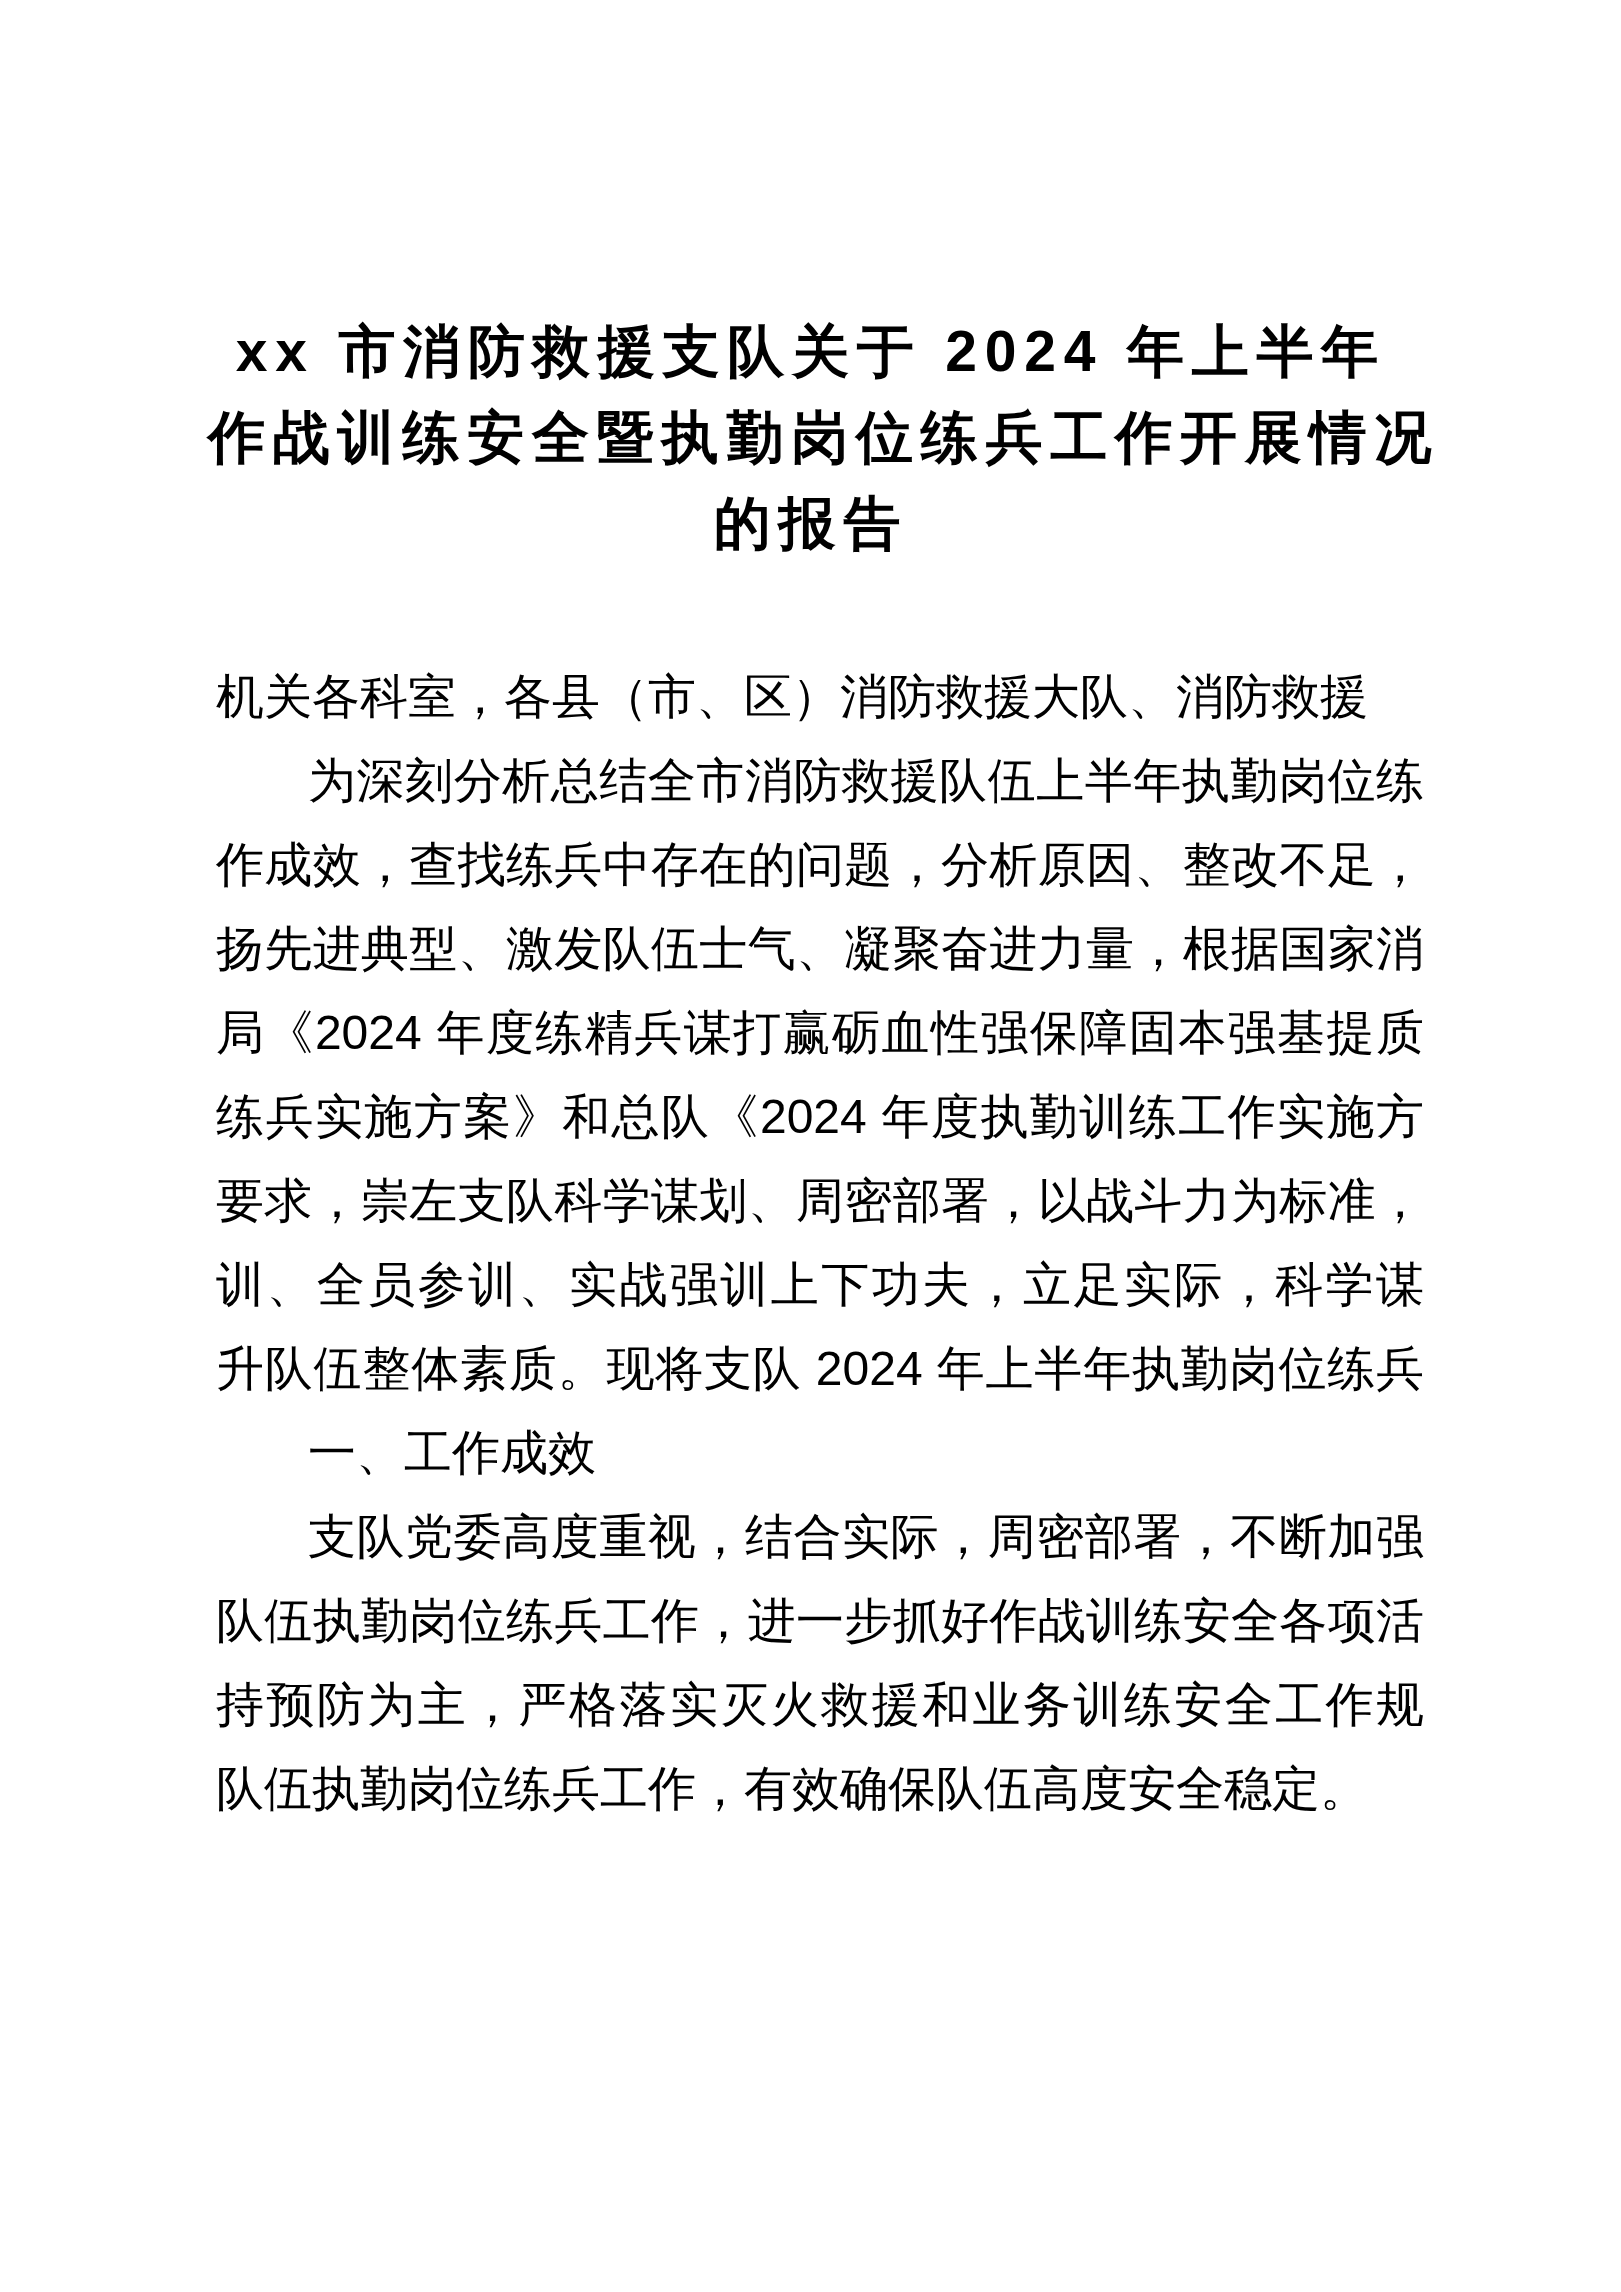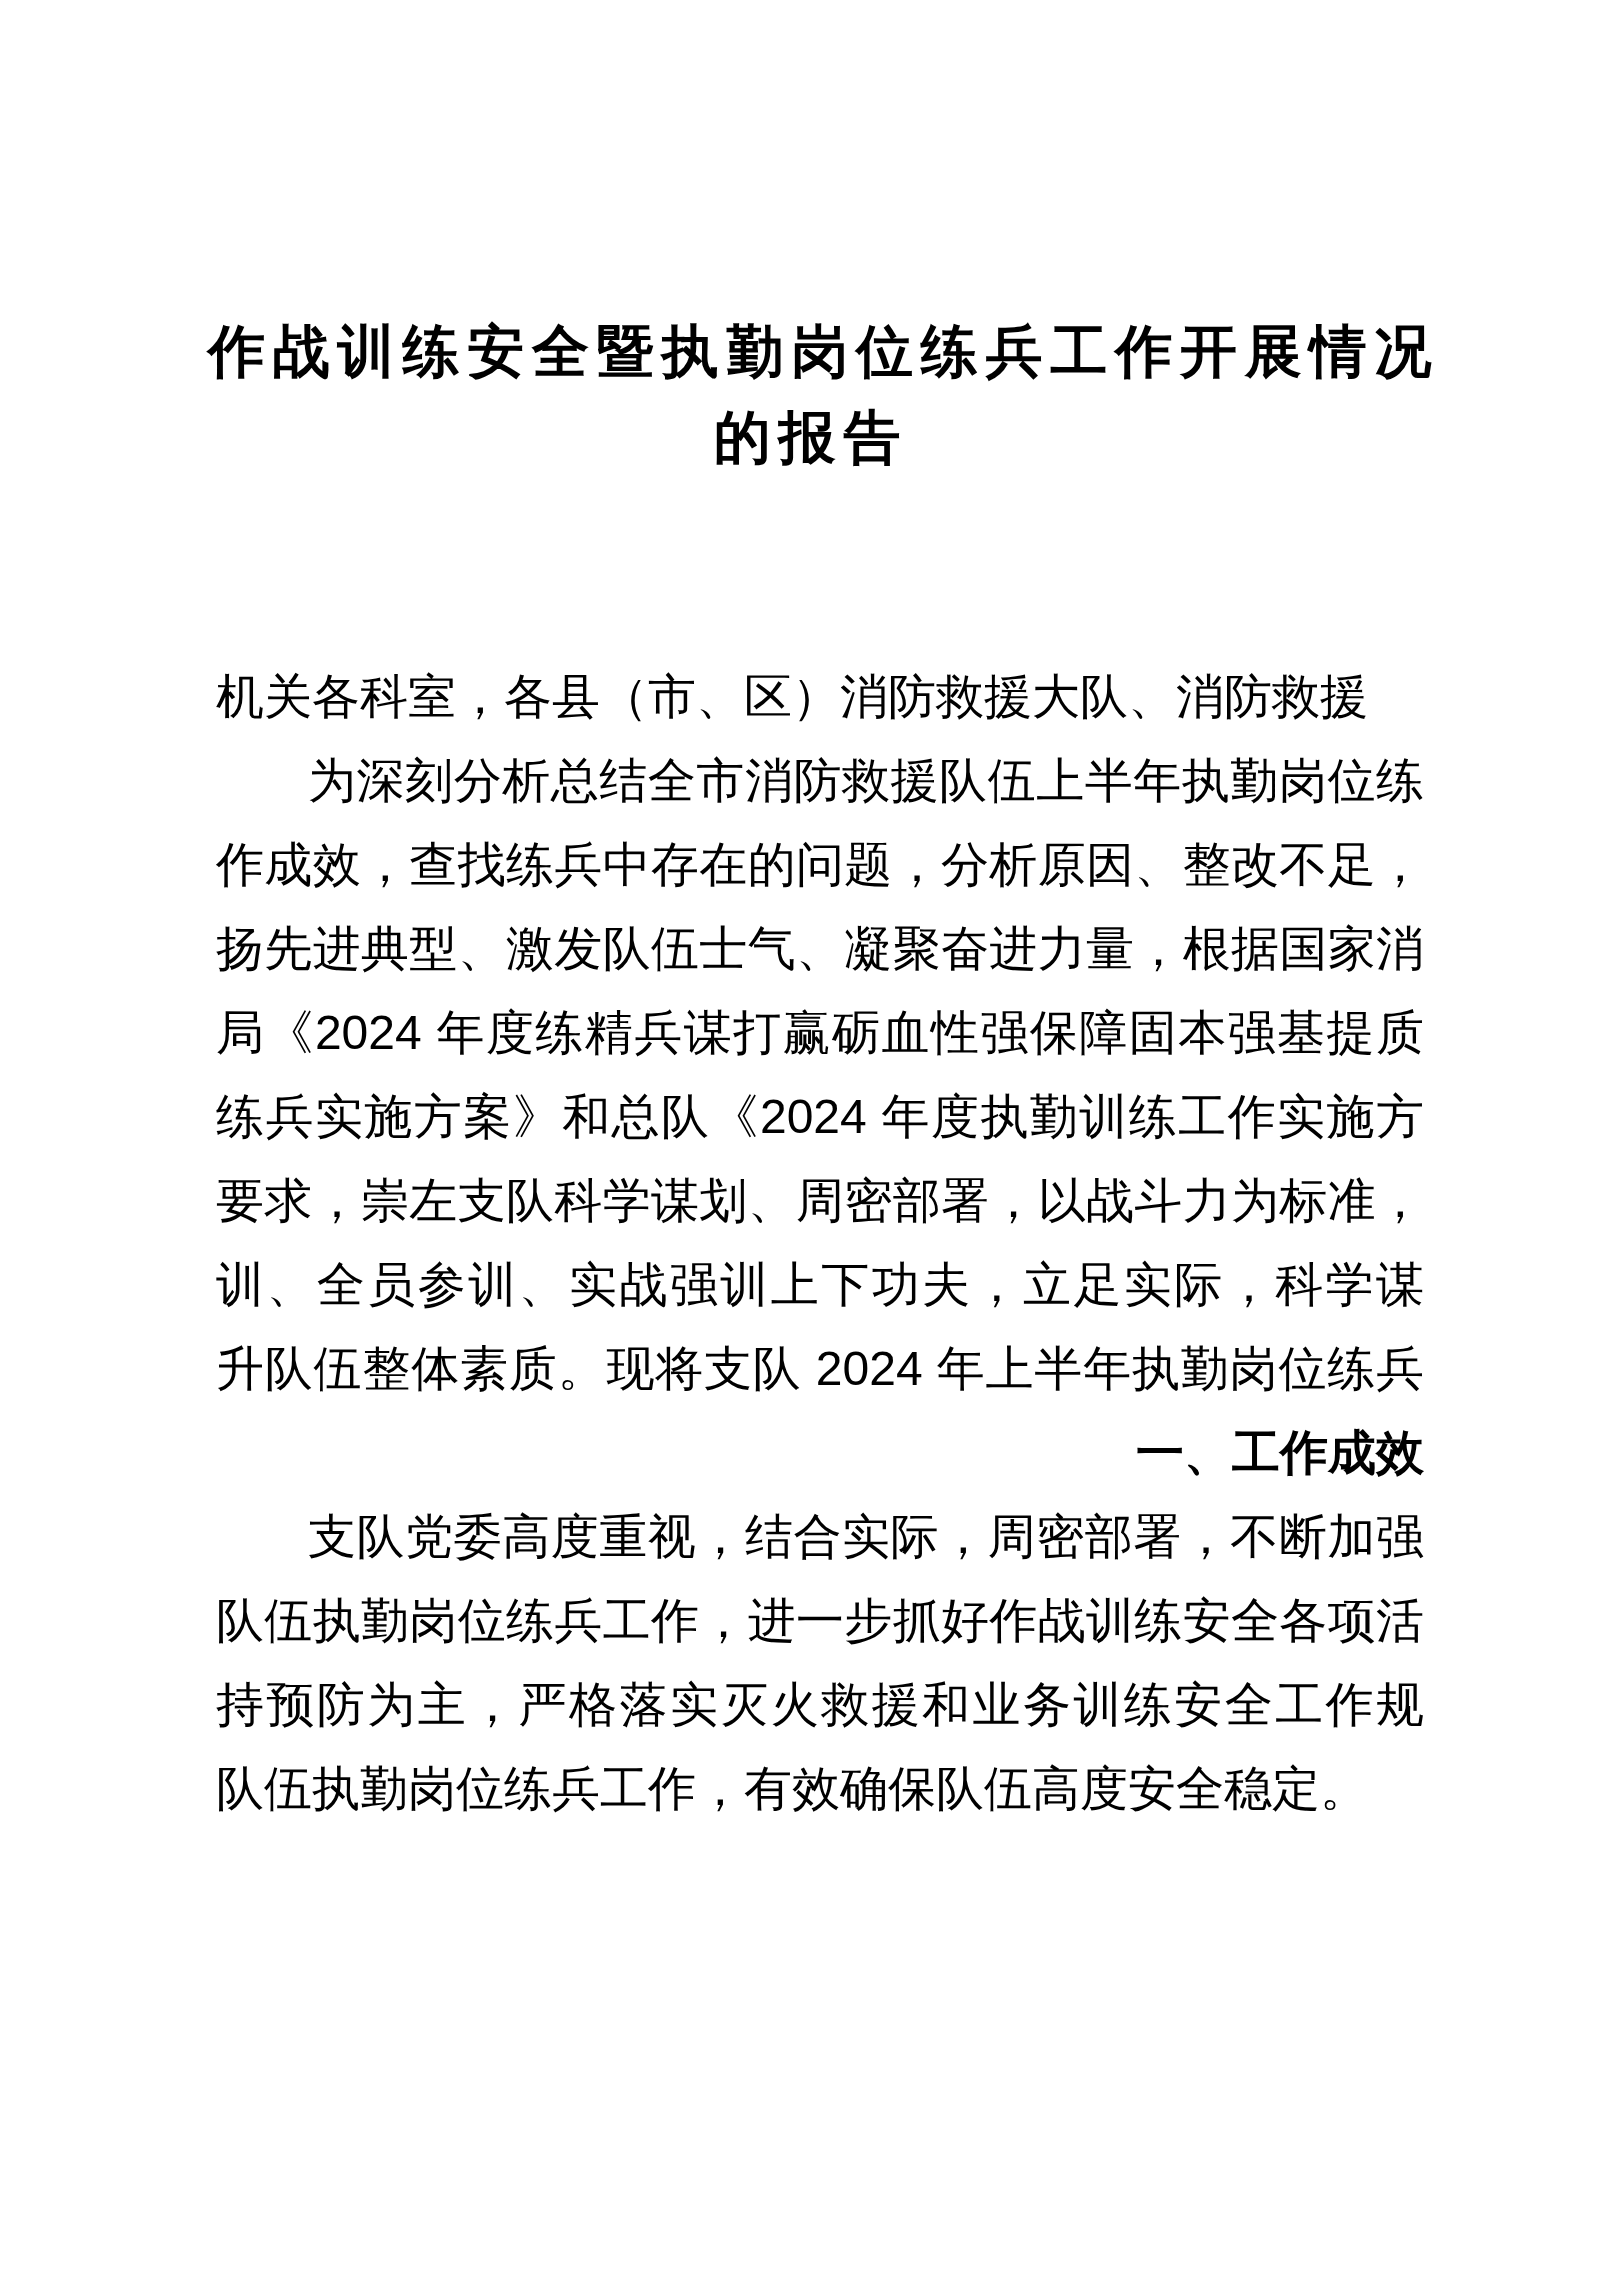--- a/index.html
+++ b/index.html
@@ -45,30 +45,30 @@
   }
   .body-line.stretch {
     text-align: justify;
     text-align-last: justify;
     text-justify: inter-character;
   }
   .body-line.indent {
     padding-left: 92px;
   }
   .body-line.bold {
-    font-weight: bold;
-    text-align: right;
+    font-weight: normal;
   }
 </style>
 </head>
 <body>
 
 <div class="page">
 
   <div class="doc-title">
+    <div class="title-line">xx 市消防救援支队关于 2024 年上半年</div>
     <div class="title-line">作战训练安全暨执勤岗位练兵工作开展情况</div>
     <div class="title-line">的报告</div>
   </div>
 
   <div class="doc-body">
       <div class="body-line">机关各科室，各县（市、区）消防救援大队、消防救援站：</div>
       <div class="body-line stretch indent">为深刻分析总结全市消防救援队伍上半年执勤岗位练兵工</div>
       <div class="body-line stretch">作成效，查找练兵中存在的问题，分析原因、整改不足，进一步褒</div>
       <div class="body-line stretch">扬先进典型、激发队伍士气、凝聚奋进力量，根据国家消防救援</div>
       <div class="body-line stretch">局《2024 年度练精兵谋打赢砺血性强保障固本强基提质强能大</div>

